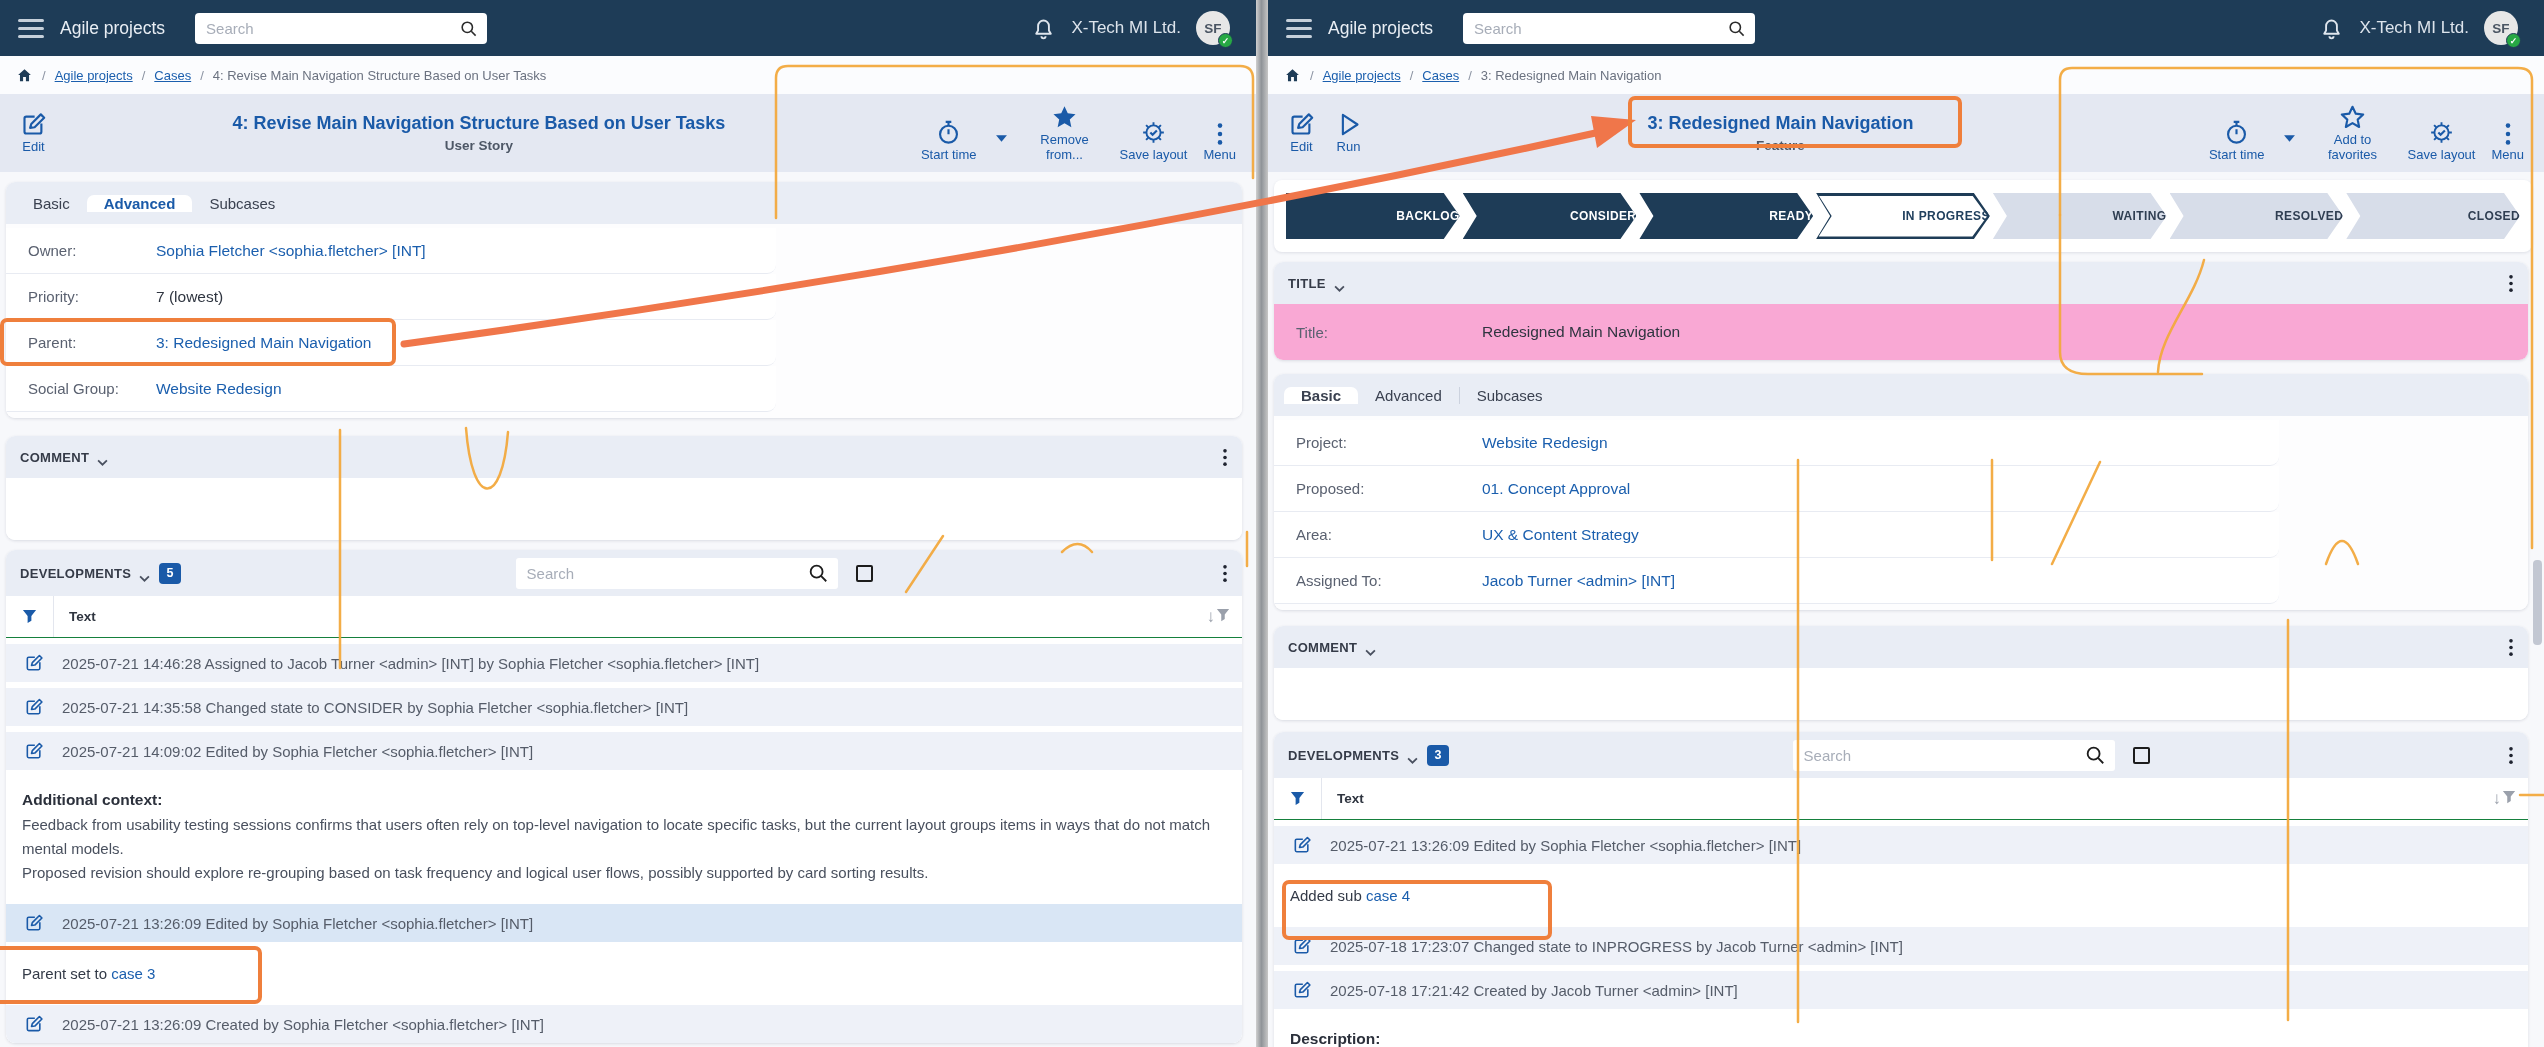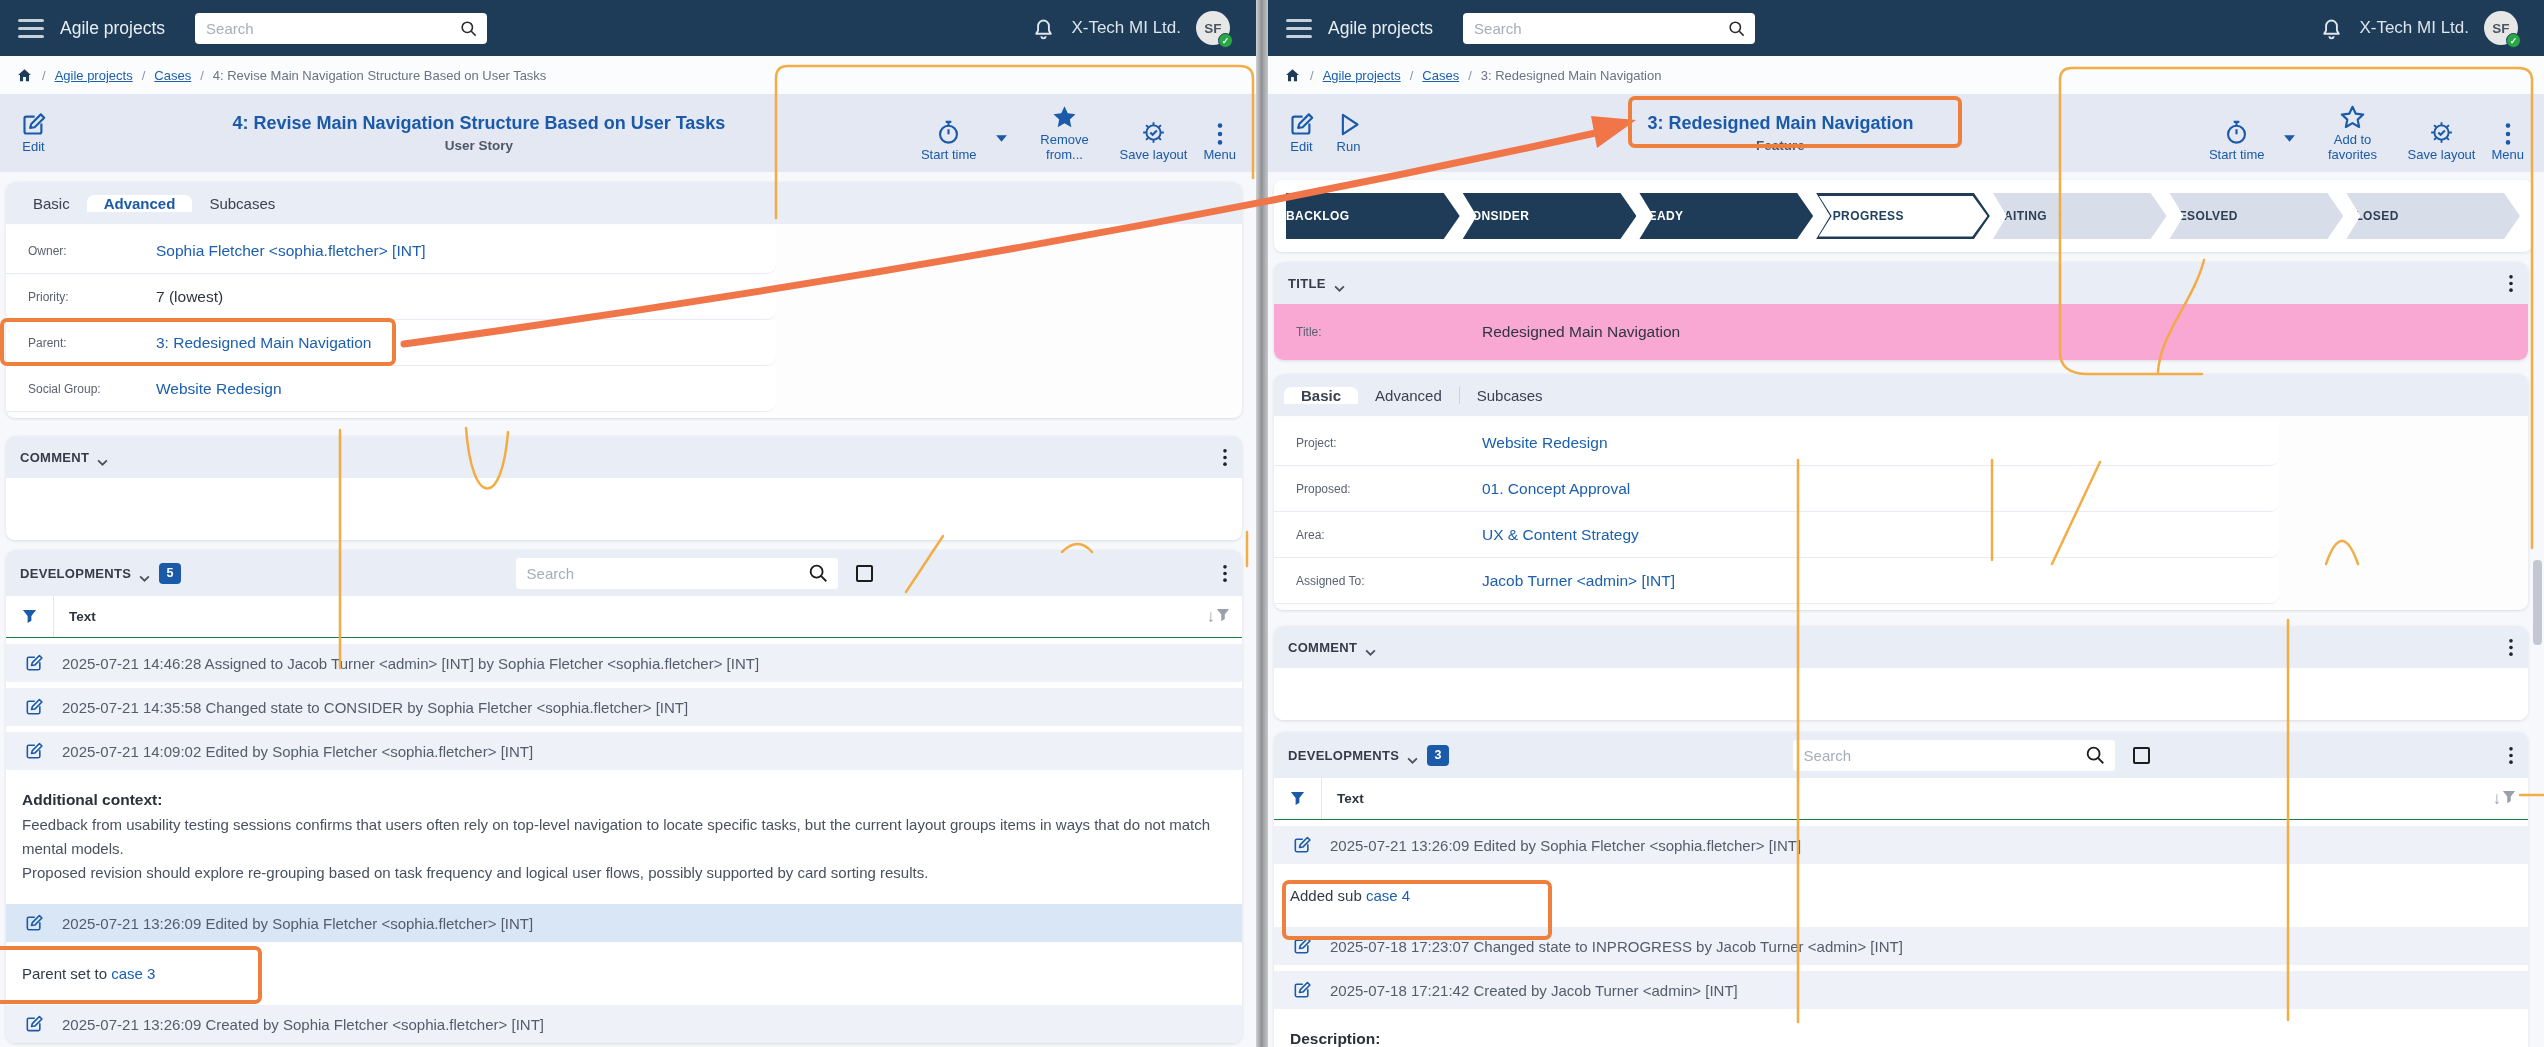--- a/index.html
+++ b/index.html
@@ -39,21 +39,21 @@
   .bigbtn{display:flex;flex-direction:column;align-items:center;color:var(--accent);font-size:13px;gap:2px;cursor:pointer;max-width:78px;text-align:center;line-height:1.15}
   .bigbtn .bicon{width:27px;height:27px}
   .bigbtn .bicon.sm{width:24px;height:24px}
   .caretbtn{color:var(--accent);width:13px;height:9px;align-self:center;margin:0 2px;cursor:pointer}
   .title-wrap{flex:1;display:flex;flex-direction:column;align-items:center;justify-content:center;min-width:0}
   .big-title{color:var(--accent);font-weight:bold;font-size:18px;white-space:nowrap}
   .subtitle{color:#4d5766;font-weight:bold;font-size:13.5px;margin-top:4px}
   .tb-cluster{display:flex;align-items:flex-end;gap:16px;margin-left:10px}
   
   .workflow{height:72px;background:#fff;display:flex;align-items:center;gap:3px;padding:0 12px;margin:8px 12px 0 6px;border-radius:8px;box-shadow:0 1px 3px rgba(40,50,80,.12)}
-  .chevron{position:relative;flex:1;height:46px;display:flex;align-items:center;justify-content:flex-start;font-size:12px;font-weight:bold;letter-spacing:.4px;clip-path:polygon(0 0,calc(100% - 16px) 0,100% 50%,calc(100% - 16px) 100%,0 100%,14px 50%);cursor:pointer}
+  .chevron{position:relative;flex:1;height:46px;display:flex;align-items:center;justify-content:flex-end;font-size:12px;font-weight:bold;letter-spacing:.4px;clip-path:polygon(0 0,calc(100% - 16px) 0,100% 50%,calc(100% - 16px) 100%,0 100%,14px 50%);cursor:pointer}
   .chevron:first-child{clip-path:polygon(0 0,calc(100% - 16px) 0,100% 50%,calc(100% - 16px) 100%,0 100%)}
   .chevron.state-done{background:var(--navy);color:#fff}
   .chevron.state-future{background:var(--future);color:#2f3e52}
   .chevron.state-current{background:var(--navy);color:#21405e}
   .chevron .chev-inner{display:none}
   .chevron.state-current .chev-inner{display:block;position:absolute;inset:2.5px;background:#fff;clip-path:polygon(0 0,calc(100% - 15px) 0,100% 50%,calc(100% - 15px) 100%,0 100%,13px 50%)}
   .chevron .st-label{position:relative;z-index:1}
   
   .card{background:#fff;border-radius:9px;box-shadow:0 1px 3px rgba(40,50,80,.14);margin:10px 14px 0 6px;overflow:hidden}
   .win-right .card{margin-right:16px}
@@ -66,21 +66,21 @@
   .tab{padding:0 17px;display:flex;align-items:center;font-size:15px;color:#3a4150;cursor:pointer}
   .tab + .tab{border-left:1px solid #ccd2de}
   .tab.active{background:#fff;border-radius:7px 7px 0 0;font-weight:bold;border-left:none}
   .tab.active + .tab{border-left:none}
   .tab.accent{color:var(--accent)}
   
   .fields{padding:4px 0 6px;background:#fdfdfe}
   .field-row{display:flex;align-items:center;height:46px;border-bottom:1px solid #e8ebf2;border-radius:0 0 9px 0;background:#fff}
   .win-left .field-row{width:770px}
   .win-right .field-row{width:1005px}
-  .f-label{padding-left:22px;font-size:12px;color:#5a6170;flex:0 0 auto}
+  .f-label{padding-left:22px;font-size:15px;color:#5a6170;flex:0 0 auto}
   .win-left .f-label{width:150px}
   .win-right .f-label{width:208px}
   .f-value{font-size:15.5px;color:#2f3540}
   .f-value.link, .link{color:var(--link);cursor:pointer}
   
   .trow{display:flex;align-items:center;height:56px;background:#f9a8d4}
   .trow .f-label{width:208px}
   .comment-body{height:62px;background:#fff}
   
   .dev-header{height:46px}

